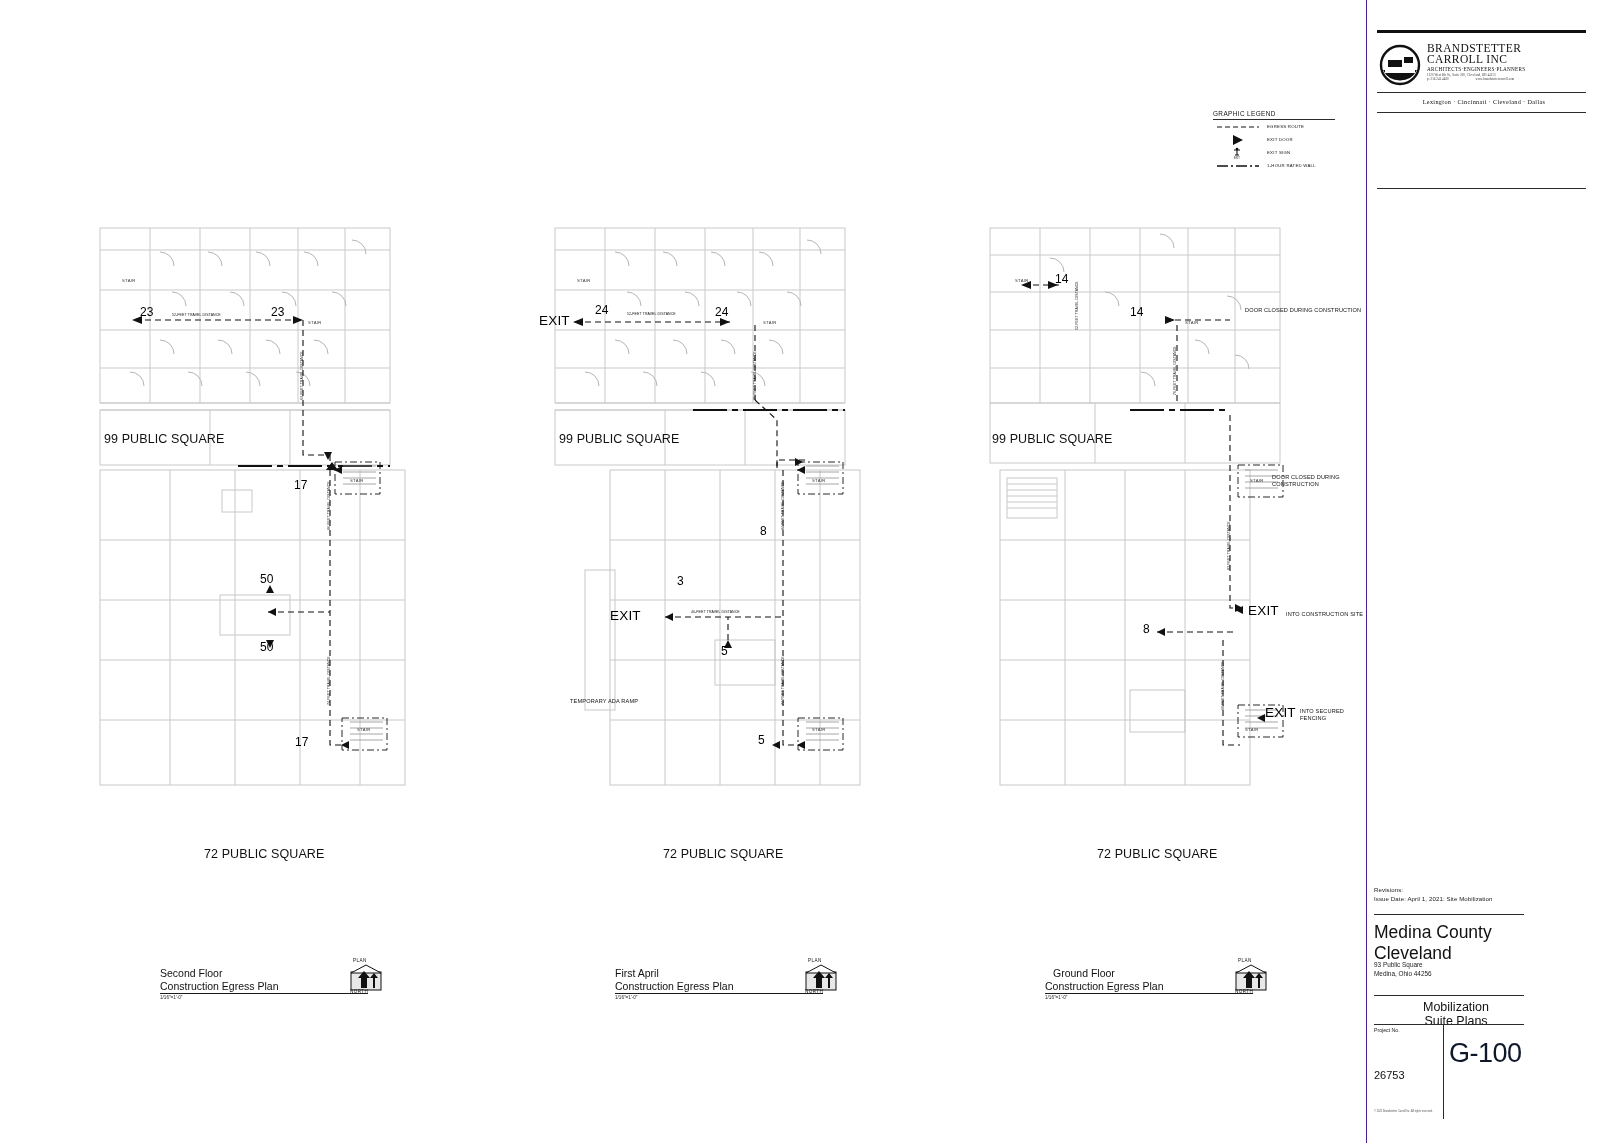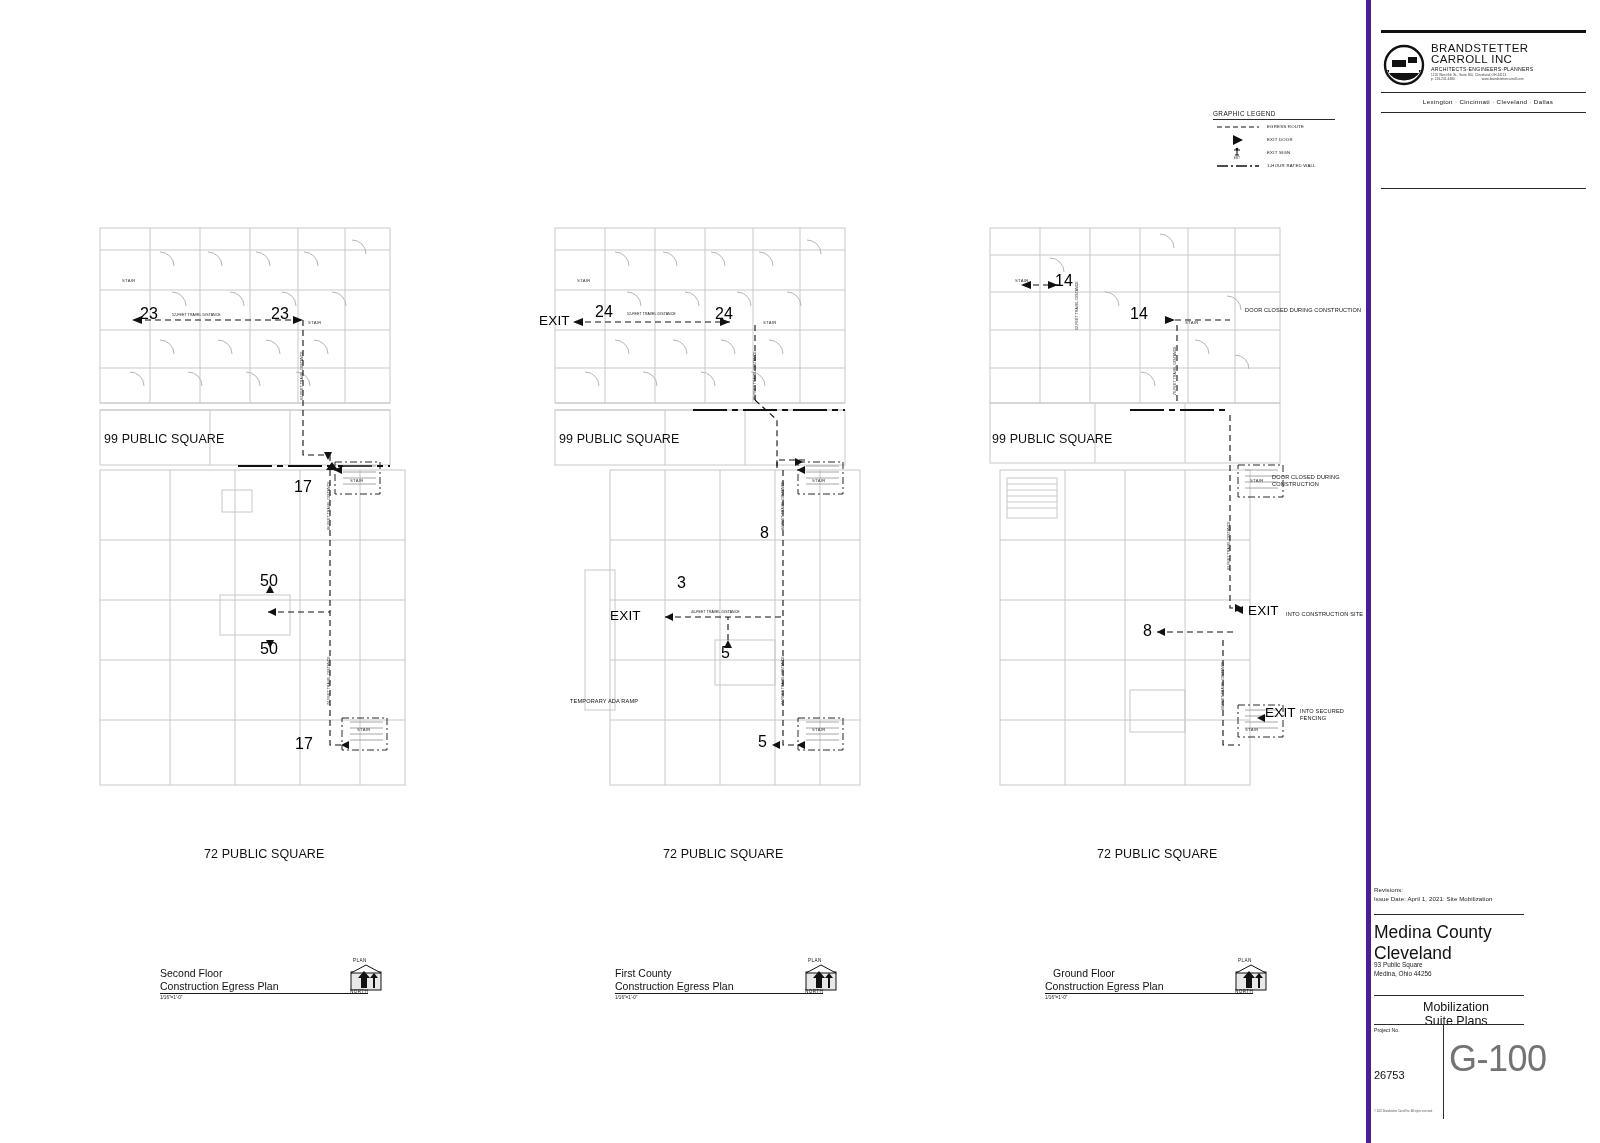--- a/index.html
+++ b/index.html
@@ -4,21 +4,21 @@
 <style>
   html,body{margin:0;padding:0;background:#ffffff;}
   body{width:1600px;height:1143px;position:relative;overflow:hidden;
        font-family:"Liberation Sans",sans-serif;color:#000;}
   .sheet{position:absolute;inset:0;background:#fff;}
   .vline{position:absolute;background:#000;}
   .hline{position:absolute;background:#000;}
 
   
   #title-block{position:absolute;left:1366px;top:0;width:234px;height:1143px;
-     border-left:5px solid #4c1d95;box-sizing:border-box;}
+     border-left:1px solid #4c1d95;box-sizing:border-box;font-family:Liberation Serif, serif;}
   .tb-rule{position:absolute;left:10px;right:14px;height:1px;background:#3a3a3a;}
 
   
   #logo-wrap{position:absolute;left:12px;top:42px;width:210px;height:60px;}
   #logo-mark{position:absolute;left:0;top:2px;width:42px;height:42px;}
   .logo-text{position:absolute;left:48px;top:0;}
   .logo-l1{font-size:11.5px;letter-spacing:.4px;font-weight:400;color:#111;}
   .logo-l2{font-size:11.5px;letter-spacing:.4px;font-weight:400;color:#111;margin-top:-1px;}
   .logo-l3{font-size:5.2px;letter-spacing:.25px;color:#111;margin-top:1px;}
   .logo-l4{font-size:3.1px;letter-spacing:.1px;color:#333;margin-top:1px;}
@@ -39,39 +39,39 @@
   #rev-block{position:absolute;left:1374px;top:886px;width:150px;}
   .rev-line{font-size:6.1px;color:#1b1b1b;letter-spacing:.1px;margin-bottom:2px;}
   #proj-name{position:absolute;left:1374px;top:922px;width:160px;
       font-size:17.5px;line-height:1.22;color:#111;font-weight:400;}
   #proj-addr{position:absolute;left:1374px;top:960px;width:160px;
       font-size:6.4px;line-height:1.45;color:#1b1b1b;}
   #sheet-name{position:absolute;left:1386px;top:1001px;width:140px;text-align:center;
       font-size:12.5px;line-height:1.08;color:#111;}
   #proj-no-lbl{position:absolute;left:1374px;top:1027px;font-size:5.2px;color:#1b1b1b;}
   #proj-no{position:absolute;left:1374px;top:1069px;font-size:11px;color:#111;}
-  #sheet-no{position:absolute;left:1449px;top:1038px;font-size:36px;color:#737373;letter-spacing:-.5px;}
+  #sheet-no{position:absolute;left:1449px;top:1038px;font-size:27px;color:#0f172a;letter-spacing:-.5px;}
   #copyright{position:absolute;left:1374px;top:1110px;font-size:2.6px;color:#555;}
 
   
   .plan-col{position:absolute;top:0;width:420px;height:1143px;}
   .bldg-label{position:absolute;font-size:12.5px;color:#111;letter-spacing:.1px;}
   .plan-title{position:absolute;font-size:10.5px;line-height:1.25;color:#111;}
   .plan-scale{position:absolute;font-size:4.6px;color:#222;}
   .plan-rule{position:absolute;height:1px;background:#1a1a1a;}
 
   
   .north{position:absolute;width:34px;height:34px;}
   .north-lbl{position:absolute;font-size:4.6px;letter-spacing:.4px;color:#111;}
 
   
   .plan-svg{position:absolute;left:0;top:0;}
 
   
-  .occ{position:absolute;font-size:16px;color:#000;}
+  .occ{position:absolute;font-size:12px;color:#000;}
   .exitword{position:absolute;font-size:13.5px;color:#000;letter-spacing:.2px;}
   .note{position:absolute;font-size:5.6px;line-height:1.32;color:#111;letter-spacing:.15px;}
   .stairlbl{position:absolute;font-size:4.2px;letter-spacing:.3px;color:#333;}
   .tdlbl{position:absolute;font-size:3.5px;line-height:1.22;color:#111;letter-spacing:.1px;}
   .tdlbl.rot{transform-origin:0 0;transform:rotate(-90deg);}
 </style>
 </head>
 <body>
 
 <div class="sheet">
@@ -286,21 +286,21 @@
 TRAVEL DISTANCE</div>
 
     <div class="stairlbl" style="left:62px;top:278px;">STAIR</div>
     <div class="stairlbl" style="left:248px;top:320px;">STAIR</div>
     <div class="stairlbl" style="left:297px;top:478px;">STAIR</div>
     <div class="stairlbl" style="left:297px;top:727px;">STAIR</div>
 
     <div class="note" style="left:55px;top:698px;">TEMPORARY
 ADA RAMP</div>
 
-    <div class="plan-title" style="left:100px;top:967px;">First County</div>
+    <div class="plan-title" style="left:100px;top:967px;">First April</div>
     <div class="plan-title" style="left:100px;top:980px;">Construction Egress Plan</div>
     <div class="plan-rule" style="left:100px;top:993px;width:208px;"></div>
     <div class="plan-scale" style="left:100px;top:995px;">1/16"=1'-0"</div>
     <div class="north-lbl" style="left:293px;top:958px;">PLAN</div>
     <svg class="north" style="left:289px;top:964px;" viewBox="0 0 34 34">
       <rect x="2" y="8" width="30" height="18" fill="#e8e8e8" stroke="#111" stroke-width="1"></rect>
       <polygon points="17,1 32,9 2,9" fill="#fff" stroke="#111" stroke-width="1"></polygon>
       <polygon points="12,24 12,14 9,14 15,7 21,14 18,14 18,24" fill="#111"></polygon>
       <polygon points="24,24 24,14 21,14 25,9 29,14 26,14 26,24" fill="#111"></polygon>
     </svg>

